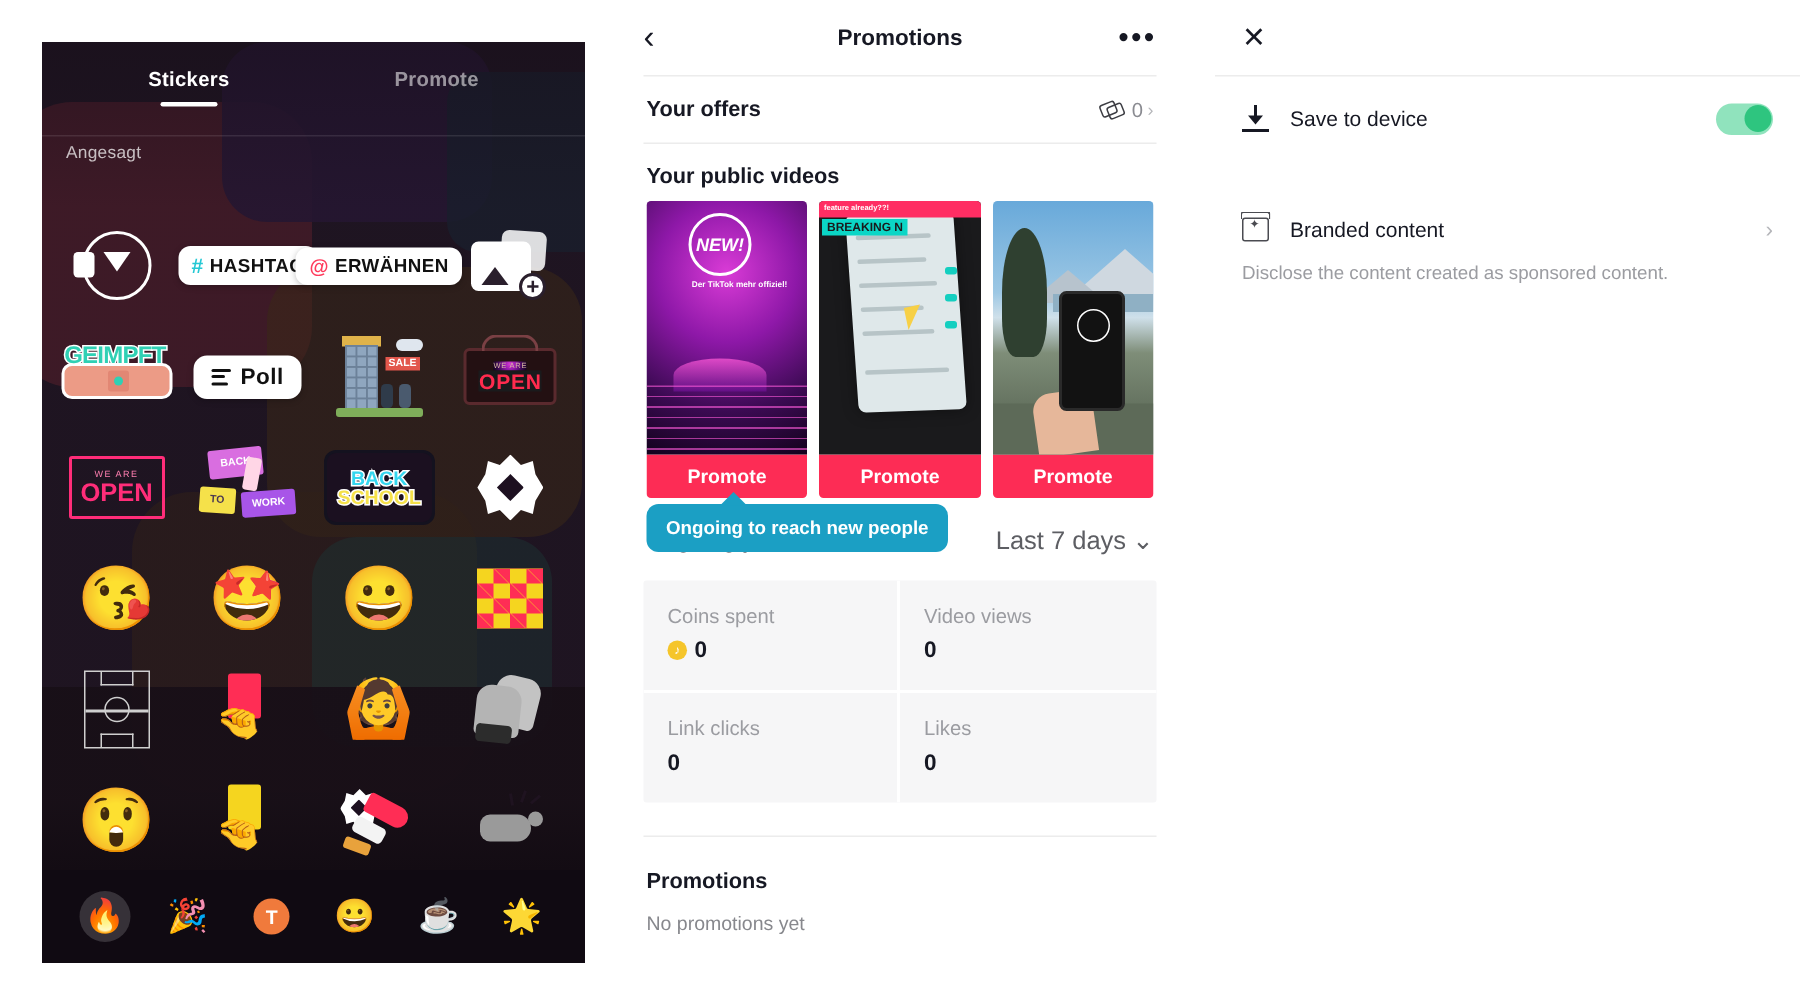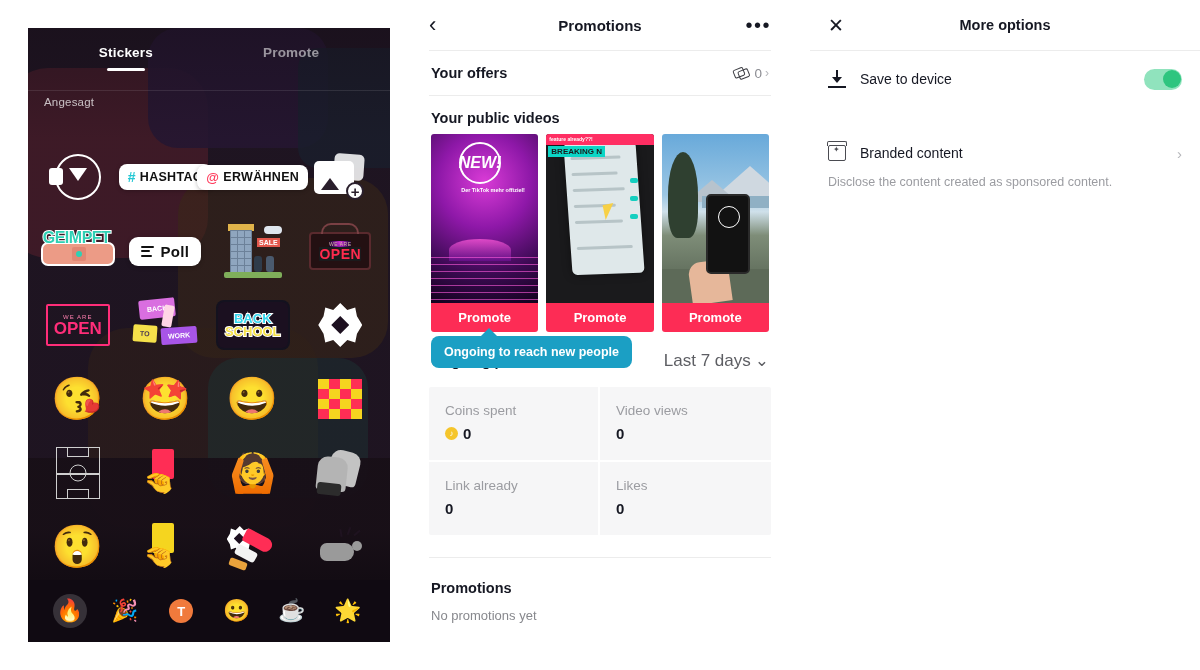--- a/index.html
+++ b/index.html
@@ -187,21 +187,21 @@
   .vids { display:flex; gap:8px; padding:0 16px; }
   .vid { width:112px; border-radius:3px; overflow:hidden; position:relative; }
   .vthumb { height:169px; position:relative; overflow:hidden; }
   .promote-btn { height:29px; background:#f8days; display:flex;align-items:center;justify-content:center;
      font-size:13px; font-weight:bold; color:#fff; }
   .promote-btn { background:#fd2c55; }
 
   
   .t1 { background: radial-gradient(circle at 50% 28%, #d93bd6 0%, #8e18a8 35%, #3b0a52 70%, #12021c 100%); }
   .t1 .circ { position:absolute; left:28px; top:8px; width:42px;height:42px;border:2px solid #fff;border-radius:50%;
-     display:flex;align-items:center;justify-content:center;color:#fff;font-size:16px;font-weight:bold;font-style:italic;}
+     display:flex;align-items:center;justify-content:center;color:#fff;font-size:12px;font-weight:bold;font-style:italic;}
   .t1 .cap { position:absolute; left:26px; top:52px; width:72px; font-size:5.5px;font-weight:bold;color:#fff;text-align:center;line-height:8px;}
   .t1 .grid { position:absolute; left:0;right:0;bottom:0;height:46px;
      background-image: repeating-linear-gradient(to bottom, rgba(255,90,220,.6) 0 1px, transparent 1px 7px);}
   .t1 .sun { position:absolute; left:18px; bottom:42px; width:62px;height:22px;background:linear-gradient(#ff5ad8,#6a1090);border-radius:50% 50% 0 0;opacity:.75;}
 
   
   .t2 { background:#1a1a1c; }
   .t2 .tag { position:absolute; left:0; top:0; width:100%; height:11px; background:#ff2e63; color:#fff; font-size:5px; padding:2px 3px; font-weight:bold;}
   .t2 .brk { position:absolute; left:2px; top:12px; background:#0bd6c6; color:#1a1a1c; font-size:8px; font-weight:bold; padding:1px 3px;}
   .t2 .sheet { position:absolute; left:22px; top:8px; width:72px; height:132px; background:#dfe8ea;
@@ -556,42 +556,41 @@
           <span>0</span>
         </div>
       </div>
       <div class="stat">
         <div class="k">Video views</div>
         <div class="v">
             <span>0</span>
           </div>
       </div>
       <div class="stat">
-        <div class="k">Link already</div>
+        <div class="k">Link clicks</div>
         <div class="v">
             <span>0</span>
           </div>
       </div>
       <div class="stat">
         <div class="k">Likes</div>
         <div class="v">
             <span>0</span>
           </div>
       </div>
     </div>
 
     <div style="margin:22px 14px 0" class="hr"></div>
     <div class="promos-head">Promotions</div>
     <div class="promos-empty">No promotions yet</div>
   </div>
 
   <div class="more-panel">
     <div class="mh">
       <div class="close">✕</div>
-      <div class="title">More options</div>
     </div>
     <div class="hr"></div>
 
     <div class="mrow">
       <div class="dl-ic">
           <div class="ar"></div>
           <div class="hd"></div>
           <div class="base"></div>
         </div>
       <div class="lbl">Save to device</div>

